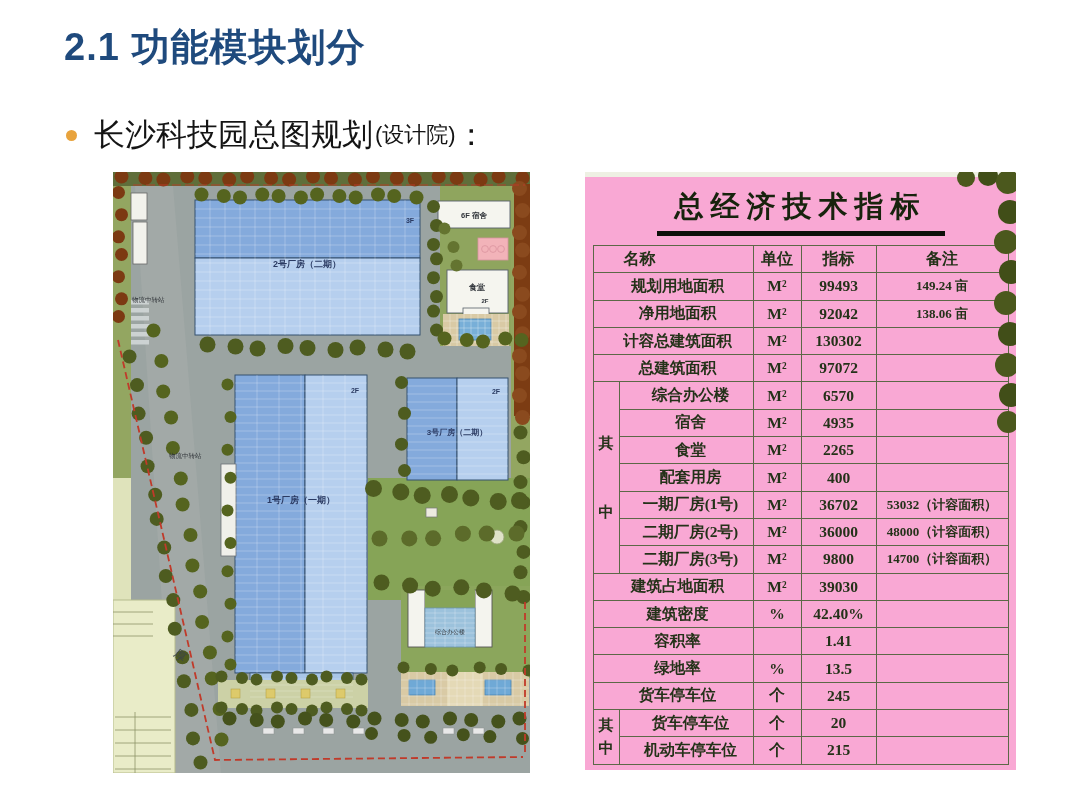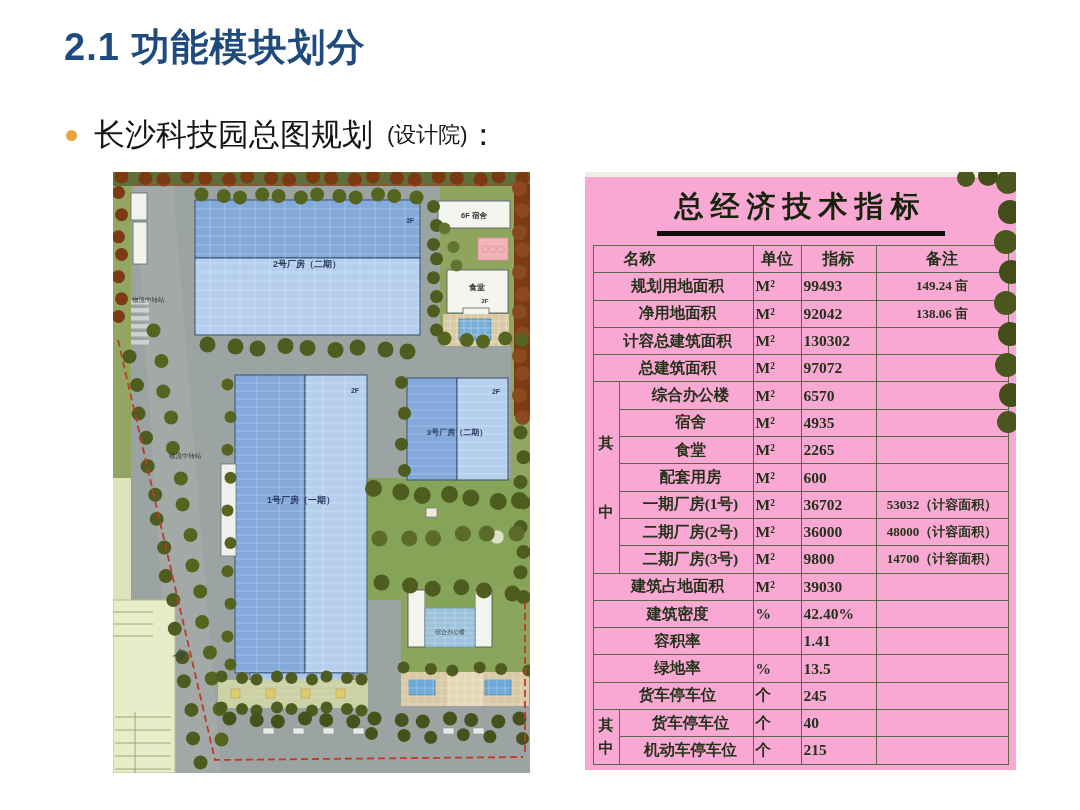--- a/index.html
+++ b/index.html
@@ -2,21 +2,21 @@
 <html><head>
 <meta charset="utf-8">
 <style>
   html,body{margin:0;padding:0;background:#fff;}
   .slide{position:relative;width:1080px;height:810px;background:#ffffff;overflow:hidden;
          font-family:"Liberation Sans",sans-serif;}
   .title{position:absolute;left:64px;top:22px;font-size:38px;font-weight:bold;color:#1f4a7d;letter-spacing:1px;}
   .bullet-row{position:absolute;left:66px;top:114px;display:flex;align-items:center;}
   .dot{width:11px;height:11px;border-radius:50%;background:#e8a33d;margin-right:17px;flex:0 0 auto;}
   .btext{font-size:31px;color:#141414;}
-  .bparen{font-size:22px;color:#141414;margin-left:14px;}
+  .bparen{font-size:22px;color:#141414;margin-left:2px;}
   .bcolon{font-size:31px;color:#141414;}
 
   
   .plan{position:absolute;left:113px;top:172px;width:417px;height:601px;overflow:hidden;}
   .plan svg{display:block;}
   .plan text{font-family:"Liberation Sans",sans-serif;}
   .lbl-b{font-size:9px;fill:#2b3b63;font-weight:bold;}
   .lbl-f{font-size:7px;fill:#2b3b63;font-weight:bold;}
   .lbl-w{font-size:7.5px;fill:#30343a;font-weight:bold;}
   .lbl-s{font-size:6.5px;fill:#2f3338;}
@@ -28,21 +28,21 @@
   .econ-trees{position:absolute;top:0;right:0;width:120px;height:290px;pointer-events:none;}
   .etitle{margin:15px 10px 0;text-align:center;font-family:"Liberation Serif",serif;font-weight:bold;
           font-size:29px;letter-spacing:7px;color:#17230d;}
   .eunderline{width:288px;height:5px;background:#0d100a;margin:4px auto 9px;}
   table.itable{border-collapse:collapse;table-layout:fixed;width:415px;margin:0 auto;
                font-family:"Liberation Serif",serif;color:#243219;font-weight:bold;}
   .itable th,.itable td{border:1.3px solid #5c6847;height:26.3px;padding:0 2px;font-size:15.5px;overflow:hidden;}
   .itable th{font-size:16px;text-align:center;}
   th.h-name{text-align:left;padding-left:30px;}
   td.c-name{text-align:center;padding-left:11px;white-space:nowrap;}
-  td.c-unit,td.c-value{text-align:left;}
+  td.c-unit,td.c-value{text-align:center;}
   td.c-note{text-align:center;font-size:13px;white-space:nowrap;}
   td.gcell{text-align:center;white-space:pre-line;font-size:15px;line-height:1.5;}
   td.gcell.tall{line-height:4.6;}
 </style>
 </head>
 <body>
 
 <div class="slide">
 
   <div class="title">2.1 功能模块划分</div>
@@ -572,21 +572,21 @@
           </tr>
           <tr>
             <td class="c-name">食堂</td>
             <td class="c-unit">M²</td>
             <td class="c-value">2265</td>
             <td class="c-note"></td>
           </tr>
           <tr>
             <td class="c-name">配套用房</td>
             <td class="c-unit">M²</td>
-            <td class="c-value">600</td>
+            <td class="c-value">400</td>
             <td class="c-note"></td>
           </tr>
           <tr>
             <td class="c-name">一期厂房(1号)</td>
             <td class="c-unit">M²</td>
             <td class="c-value">36702</td>
             <td class="c-note">53032（计容面积）</td>
           </tr>
           <tr>
             <td class="c-name">二期厂房(2号)</td>
@@ -628,21 +628,21 @@
             <td class="c-name" colspan="2">货车停车位</td>
             <td class="c-unit">个</td>
             <td class="c-value">245</td>
             <td class="c-note"></td>
           </tr>
           <tr>
             <td rowspan="2" class="gcell">其
 中</td>
             <td class="c-name">货车停车位</td>
             <td class="c-unit">个</td>
-            <td class="c-value">40</td>
+            <td class="c-value">20</td>
             <td class="c-note"></td>
           </tr>
           <tr>
             <td class="c-name">机动车停车位</td>
             <td class="c-unit">个</td>
             <td class="c-value">215</td>
             <td class="c-note"></td>
           </tr>
         </tbody>
     </table>

